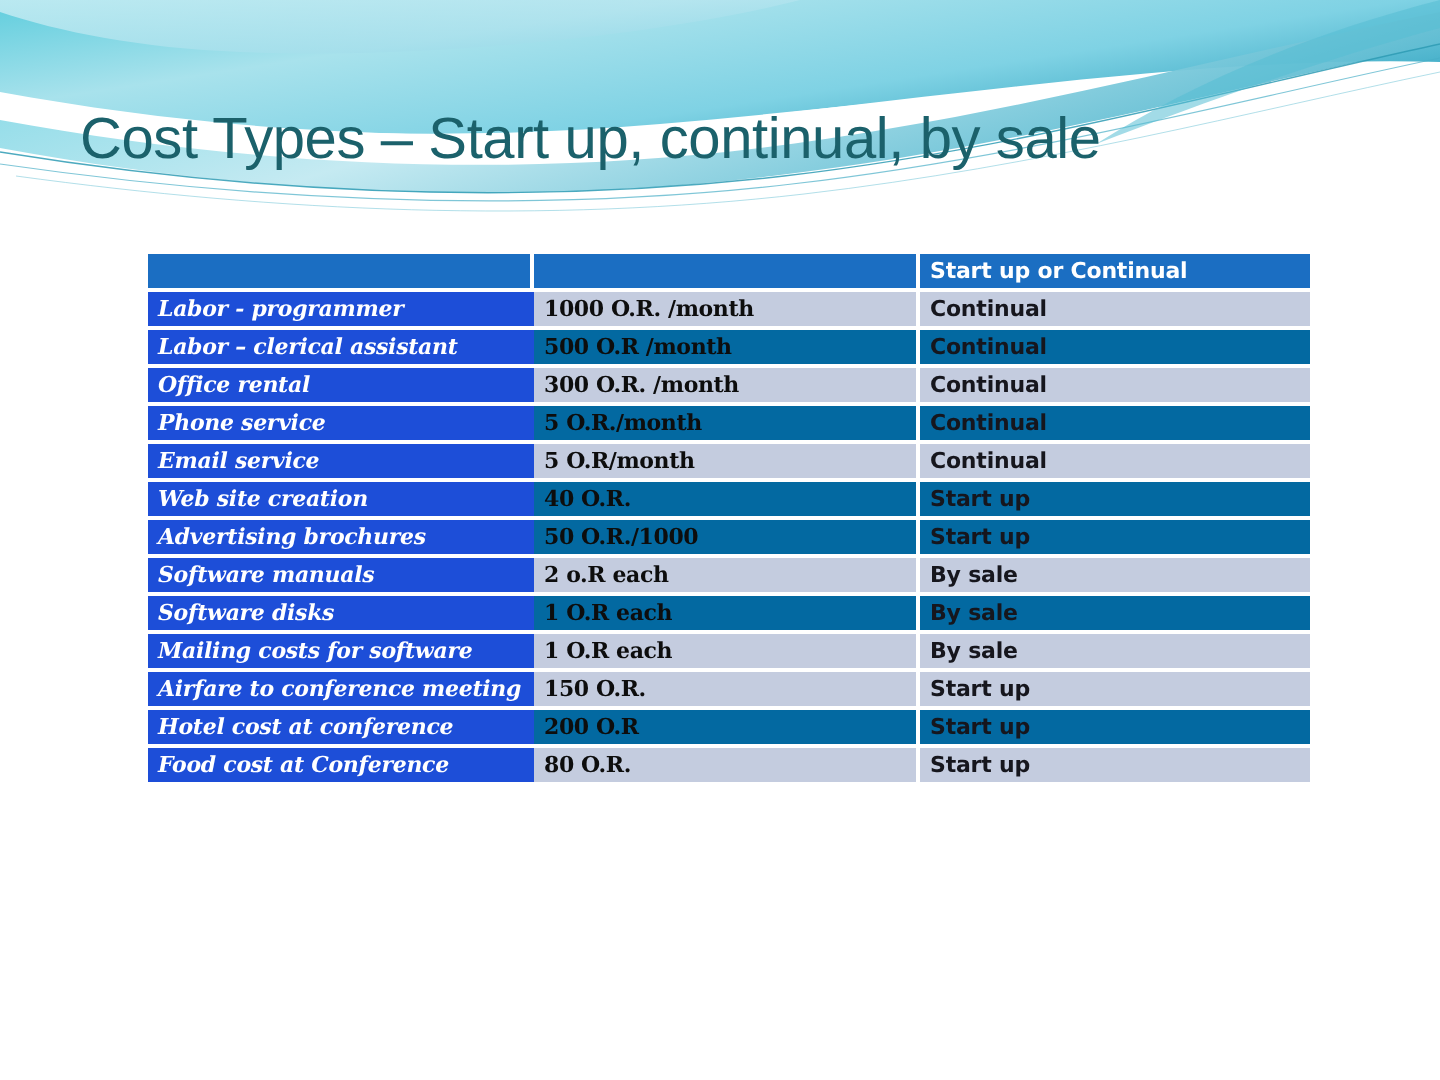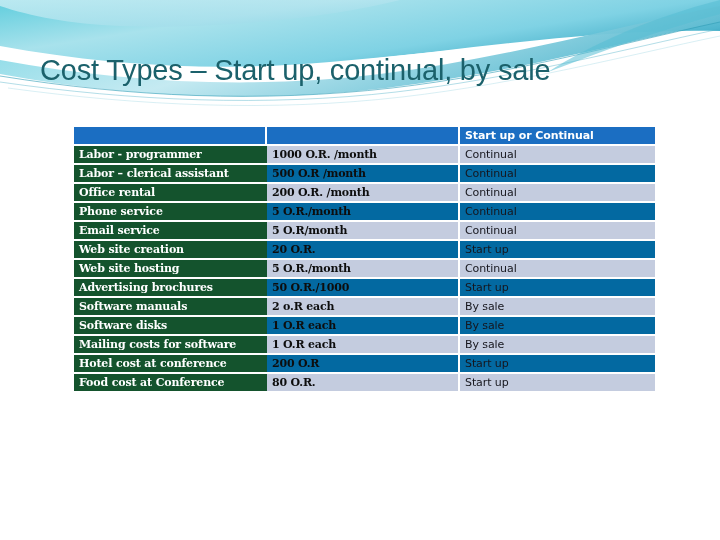--- a/index.html
+++ b/index.html
@@ -46,26 +46,26 @@
   }
   
   td.val{
     font-family:"DejaVu Serif","Liberation Serif",serif;
     color:#0d0d0d;font-size:11.5px;font-weight:600;letter-spacing:-0.2px;
     padding-left:7px;
   }
   
   td.typ{
     font-family:"DejaVu Sans","Liberation Sans",sans-serif;
-    color:#16161d;font-size:9.5px;font-weight:400;letter-spacing:-0.1px;
+    color:#16161d;font-size:9.5px;font-weight:700;letter-spacing:-0.1px;
     padding-left:7px;
   }
   tr.band-a td.val, tr.band-a td.typ{background:#c4ccdf;}
   tr.band-b td.val, tr.band-b td.typ{background:#0369a1;}
-  tr.band-a td.lbl, tr.band-b td.lbl{background:#14532d;}
+  tr.band-a td.lbl, tr.band-b td.lbl{background:#1d4ed8;font-style:italic;}
 
   
   td.val{border-right:2px solid #ffffff;}
   tr.hdr td.h1{border-right:2px solid #ffffff;}
   tr.hdr td.h2{border-right:2px solid #ffffff;}
 </style>
 </head>
 <body>
 
 <div id="slide">
@@ -126,42 +126,37 @@
             <td class="val">1000 O.R. /month</td>
             <td class="typ">Continual</td>
           </tr>
           <tr class="band-b">
             <td class="lbl">Labor – clerical assistant</td>
             <td class="val">500 O.R /month</td>
             <td class="typ">Continual</td>
           </tr>
           <tr class="band-a">
             <td class="lbl">Office rental</td>
-            <td class="val">200 O.R. /month</td>
+            <td class="val">300 O.R. /month</td>
             <td class="typ">Continual</td>
           </tr>
           <tr class="band-b">
             <td class="lbl">Phone service</td>
             <td class="val">5 O.R./month</td>
             <td class="typ">Continual</td>
           </tr>
           <tr class="band-a">
             <td class="lbl">Email service</td>
             <td class="val">5 O.R/month</td>
             <td class="typ">Continual</td>
           </tr>
           <tr class="band-b">
             <td class="lbl">Web site creation</td>
-            <td class="val">20 O.R.</td>
+            <td class="val">40 O.R.</td>
             <td class="typ">Start up</td>
-          </tr>
-          <tr class="band-a">
-            <td class="lbl">Web site hosting</td>
-            <td class="val">5 O.R./month</td>
-            <td class="typ">Continual</td>
           </tr>
           <tr class="band-b">
             <td class="lbl">Advertising brochures</td>
             <td class="val">50 O.R./1000</td>
             <td class="typ">Start up</td>
           </tr>
           <tr class="band-a">
             <td class="lbl">Software manuals</td>
             <td class="val">2 o.R each</td>
             <td class="typ">By sale</td>
@@ -169,20 +164,25 @@
           <tr class="band-b">
             <td class="lbl">Software disks</td>
             <td class="val">1 O.R each</td>
             <td class="typ">By sale</td>
           </tr>
           <tr class="band-a">
             <td class="lbl">Mailing costs for software</td>
             <td class="val">1 O.R each</td>
             <td class="typ">By sale</td>
           </tr>
+          <tr class="band-a">
+            <td class="lbl">Airfare to conference meeting</td>
+            <td class="val">150 O.R.</td>
+            <td class="typ">Start up</td>
+          </tr>
           <tr class="band-b">
             <td class="lbl">Hotel cost at conference</td>
             <td class="val">200 O.R</td>
             <td class="typ">Start up</td>
           </tr>
           <tr class="band-a">
             <td class="lbl">Food cost at Conference</td>
             <td class="val">80 O.R.</td>
             <td class="typ">Start up</td>
           </tr>

